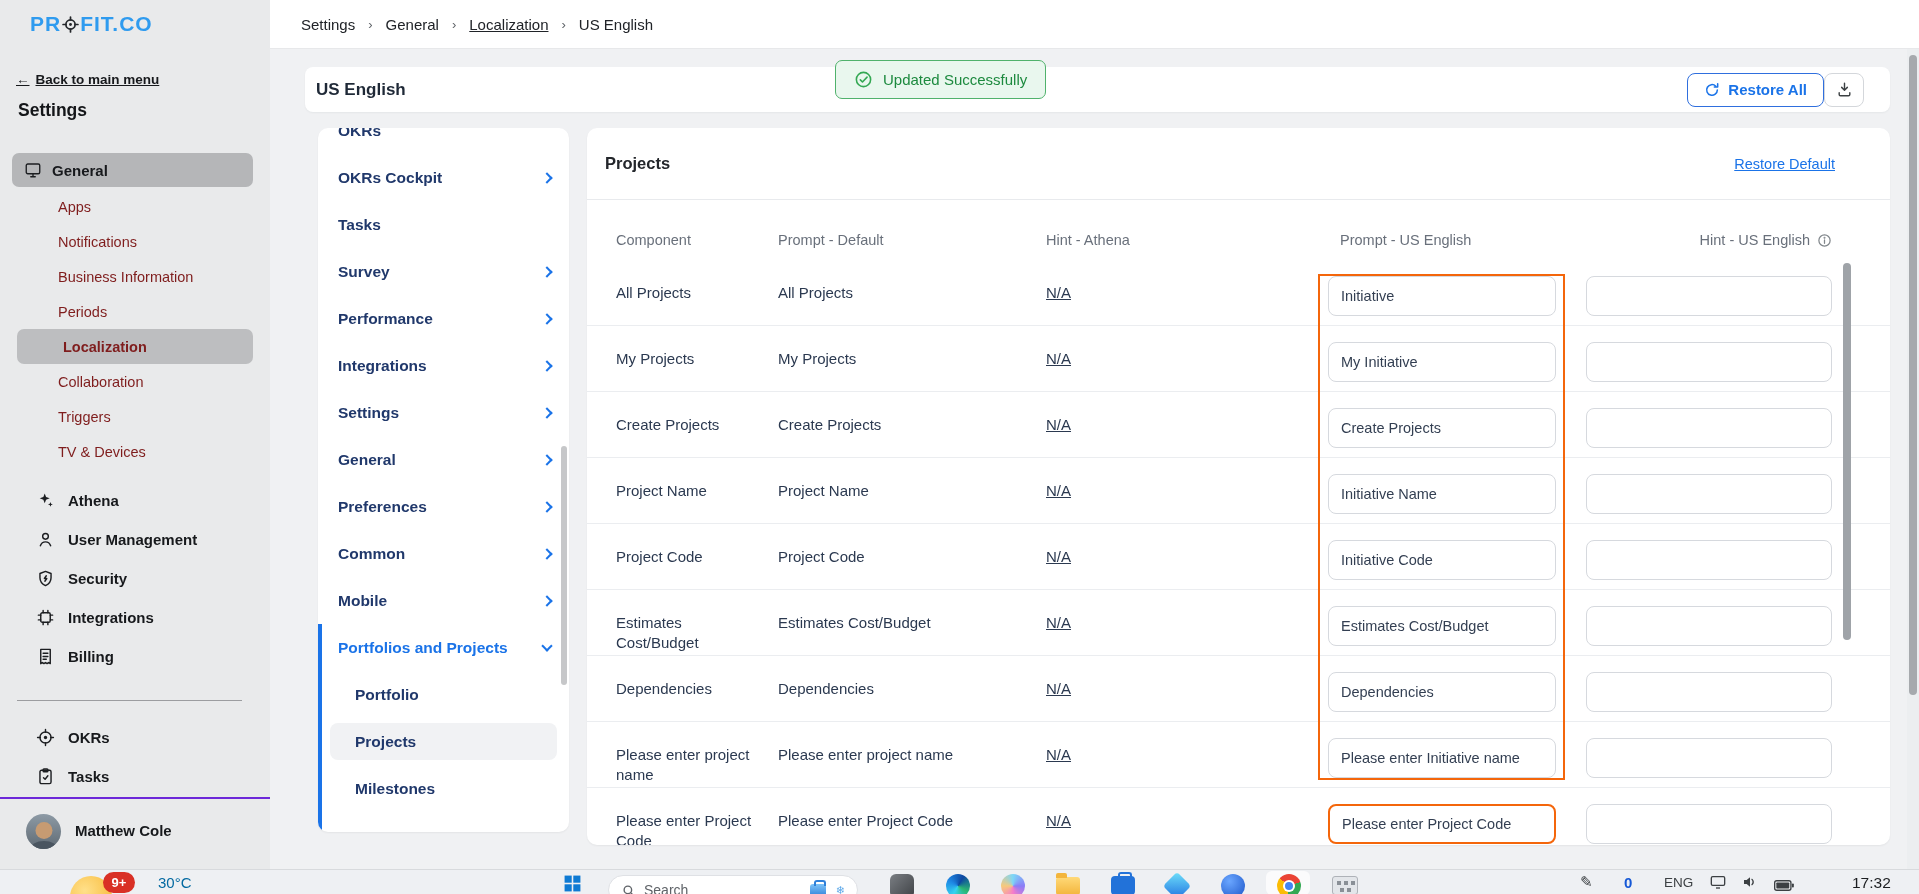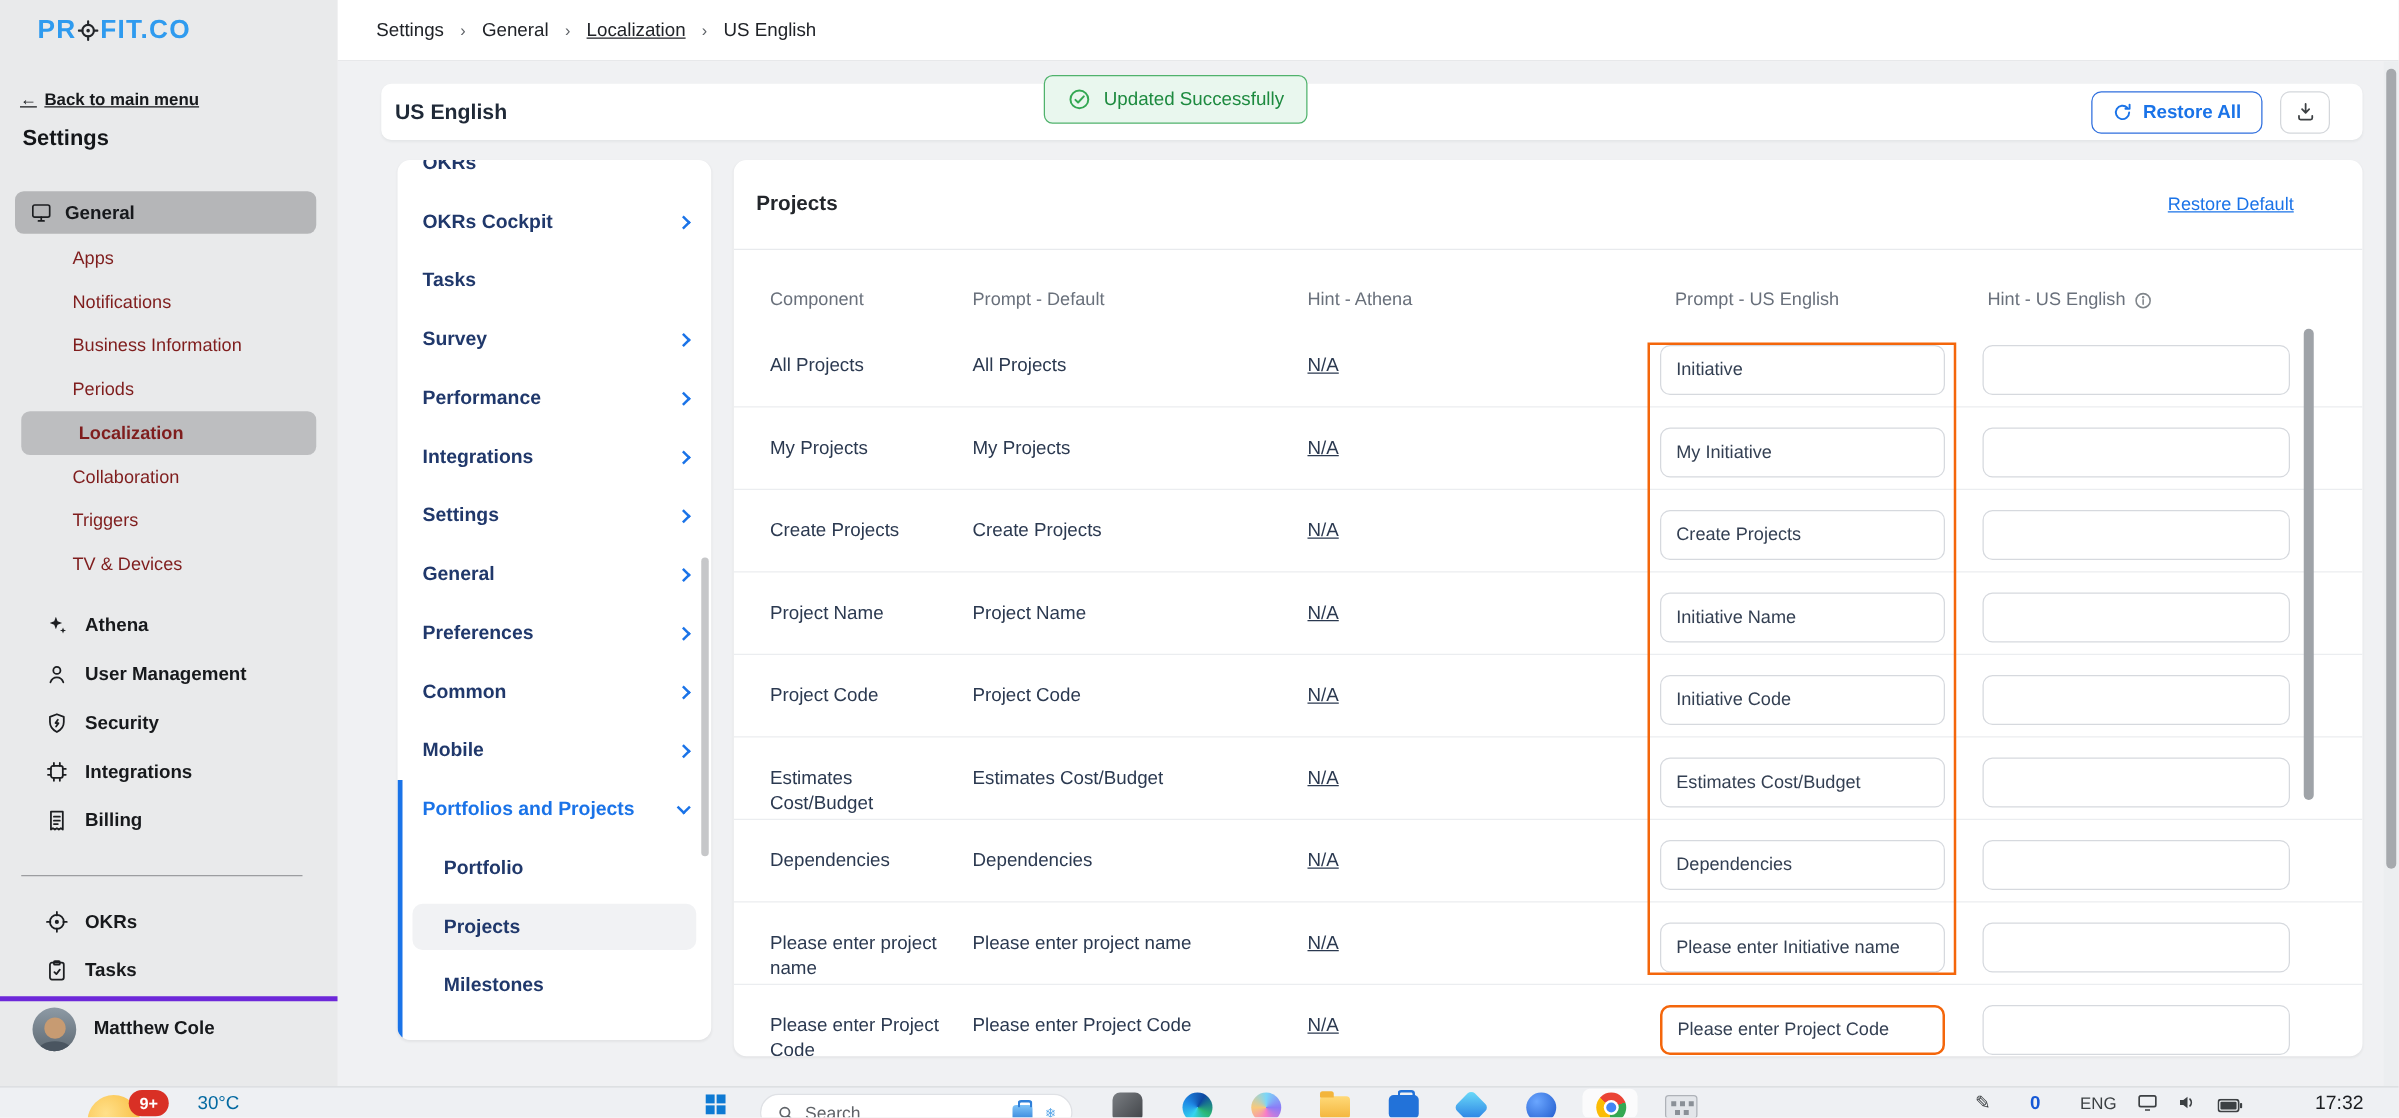--- a/index.html
+++ b/index.html
@@ -12,39 +12,39 @@
   .back-link { position:absolute; left:16px; top:72px; font-size:13.5px; color:#17191c; font-weight:600; text-decoration:underline; cursor:pointer; display:flex; gap:6px; align-items:center;}
   .settings-title { position:absolute; left:18px; top:100px; font-size:17.5px; font-weight:700; color:#141619; }
   .side-list { position:absolute; left:0; top:153px; width:270px; }
   .side-parent { height:34px; margin:0 17px 2px 12px; background:#b5b6b8; border-radius:7px; display:flex; align-items:center; padding-left:12px; gap:10px; font-weight:700; font-size:15px; color:#17191c; cursor:pointer; }
   .side-child { height:35px; display:flex; align-items:center; padding-left:58px; font-size:14.5px; color:#7f1d1d; cursor:pointer; }
   .side-child.selected { background:#bdbec0; border-radius:7px; margin:0 17px; padding-left:46px; font-weight:600; }
   .side-modules { margin-top:12px; }
   .side-mod { height:39px; display:flex; align-items:center; gap:13px; padding-left:36px; font-size:15px; font-weight:600; color:#17191c; cursor:pointer; }
   .side-divider { border:none; border-top:1px solid #9c9da0; margin:24px 28px 0 17px; }
   .side-bottom { margin-top:17px; }
-  .user-row { position:absolute; left:0; top:797px; width:270px; height:72px; border-top:4px solid #6d28d9; display:flex; align-items:flex-start; padding:5px 0 0 26px; gap:14px; cursor:pointer; }
+  .user-row { position:absolute; left:0; top:797px; width:270px; height:72px; border-top:2px solid #6d28d9; display:flex; align-items:flex-start; padding:15px 0 0 26px; gap:14px; cursor:pointer; }
   .avatar { width:35px; height:35px; border-radius:50%; background:linear-gradient(180deg,#8d9aa5,#5f6a73); position:relative; overflow:hidden; flex:none; }
   .avatar::before { content:""; position:absolute; left:50%; top:22%; transform:translateX(-50%); width:17px; height:17px; border-radius:50%; background:#c79b72; }
   .avatar::after { content:""; position:absolute; left:50%; bottom:-7px; transform:translateX(-50%); width:27px; height:15px; border-radius:50% 50% 0 0; background:#4a5560; }
   .user-name { font-size:15px; font-weight:700; color:#17191c; margin-top:8px; }
   .icon-18 svg { display:block; }
 
   
   .breadcrumb-bar { position:absolute; left:270px; top:0; width:1649px; height:49px; background:#ffffff; border-bottom:1px solid #e7e8ea; display:flex; align-items:center; padding-left:31px; font-size:15px; color:#202328; z-index:1; }
   .crumb { cursor:pointer; }
   .crumb.link { text-decoration:underline; }
   .crumb-sep { color:#5f6368; font-size:13px; margin:0 13px; }
 
   
   .content { position:absolute; left:270px; top:49px; width:1649px; height:820px; background:#f0f1f3; }
 
   .header-band { position:absolute; left:35px; top:18px; width:1585px; height:45px; background:#fff; border-radius:8px; display:flex; align-items:center; box-shadow:0 1px 2px rgba(27,31,35,.05); }
   .page-title { margin-left:11px; font-size:17px; font-weight:700; color:#1f2937; }
-  .band-actions { margin-left:auto; margin-right:26px; display:flex; gap:14px; align-items:center; }
+  .band-actions { margin-left:auto; margin-right:26px; display:flex; gap:0; align-items:center; }
   .restore-all-btn { height:34px; padding:0 16px; border:1.5px solid #2f6fde; border-radius:8px; background:#fff; color:#1a73e8; font-size:15px; font-weight:600; display:flex; align-items:center; gap:8px; cursor:pointer; font-family:inherit; }
   .download-btn { width:40px; height:34px; border:1px solid #d4d7db; border-radius:8px; background:#fff; display:flex; align-items:center; justify-content:center; cursor:pointer; }
 
   .toast { position:absolute; left:565px; top:11px; height:39px; padding:0 18px; display:flex; align-items:center; gap:10px; background:#e9f7ee; border:1px solid #50b26c; border-radius:7px; color:#1d8a3f; font-size:15px; z-index:6; }
 
   
   .nav-card { position:absolute; left:48px; top:79px; width:251px; height:704px; background:#fff; border-radius:10px; overflow:hidden; box-shadow:0 1px 2px rgba(27,31,35,.06); }
   .nav-list { position:absolute; top:-21px; left:0; right:0; }
   .nav-item { height:47px; display:flex; align-items:center; padding:0 18px 0 20px; font-size:15.5px; font-weight:700; color:#20386b; position:relative; cursor:pointer; }
   .nav-item span { position:relative; z-index:1; }
@@ -55,21 +55,21 @@
   .chev.down { transform:rotate(45deg); margin-top:-4px; }
   .blue-bar { position:absolute; left:0; top:496px; width:4px; height:208px; background:#1a73e8; border-radius:0 0 0 10px; }
   .nav-scroll { position:absolute; right:2px; top:318px; width:6px; height:239px; background:#c6c7c9; border-radius:3px; cursor:pointer; }
 
   
   .table-card { position:absolute; left:317px; top:79px; width:1303px; height:717px; background:#fff; border-radius:10px; overflow:hidden; box-shadow:0 1px 2px rgba(27,31,35,.06); }
   .tc-header { height:72px; border-bottom:1px solid #e8eaed; display:flex; align-items:center; padding:0 55px 0 18px; }
   .tc-title { font-size:16.5px; font-weight:700; color:#23262b; }
   .restore-default { margin-left:auto; color:#1a73e8; font-size:14.5px; text-decoration:underline; cursor:pointer; }
   .tc-cols { height:60px; display:flex; align-items:flex-end; padding-left:29px; padding-bottom:12px; color:#69707b; font-size:14.5px; }
-  .w1{width:162px;} .w2{width:268px;} .w3{width:282px;} .w4{width:258px;padding-left:12px;margin-top:44px;} .w5{width:246px;padding-left:4px;display:flex;align-items:center;gap:7px;}
+  .w1{width:162px;} .w2{width:268px;} .w3{width:282px;} .w4{width:258px;padding-left:12px;margin-top:44px;} .w5{width:246px;padding-left:4px;display:flex;align-items:center;gap:7px;justify-content:flex-end;}
   .trow { height:66px; display:flex; border-bottom:1px solid #ebedf0; padding-left:29px; }
   .trow:last-child { border-bottom:none; }
   .cell { font-size:15px; color:#2b3950; padding-top:23px; line-height:20px; padding-right:14px; }
   .cell.comp{width:162px;} .cell.pd{width:268px;} .cell.hd{width:282px;text-decoration:underline;}
   .cin{width:258px;} .chint{width:246px;}
   .cell-input { width:228px; height:40px; margin-top:16px; border:1px solid #d6d9de; border-radius:8px; padding:0 12px; font-size:14.5px; color:#333f52; background:#fff; font-family:inherit; outline:none; }
   .chint .cell-input { width:246px; }
   .cell-input.orange { border:2px solid #f4660b; }
   .orange-box { position:absolute; left:731px; top:146px; width:247px; height:506px; border:2px solid #f4660b; pointer-events:none; z-index:3; }
   .tscroll { position:absolute; left:1256px; top:135px; width:8px; height:377px; background:#9fa3a8; border-radius:4px; z-index:4; cursor:pointer; }

